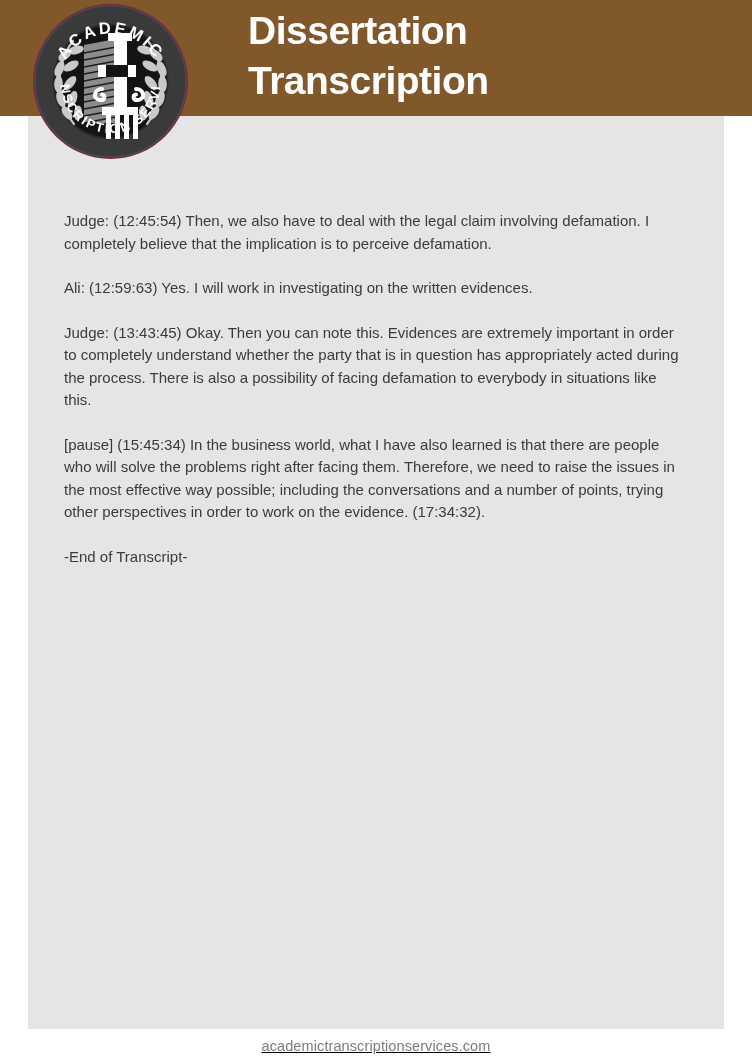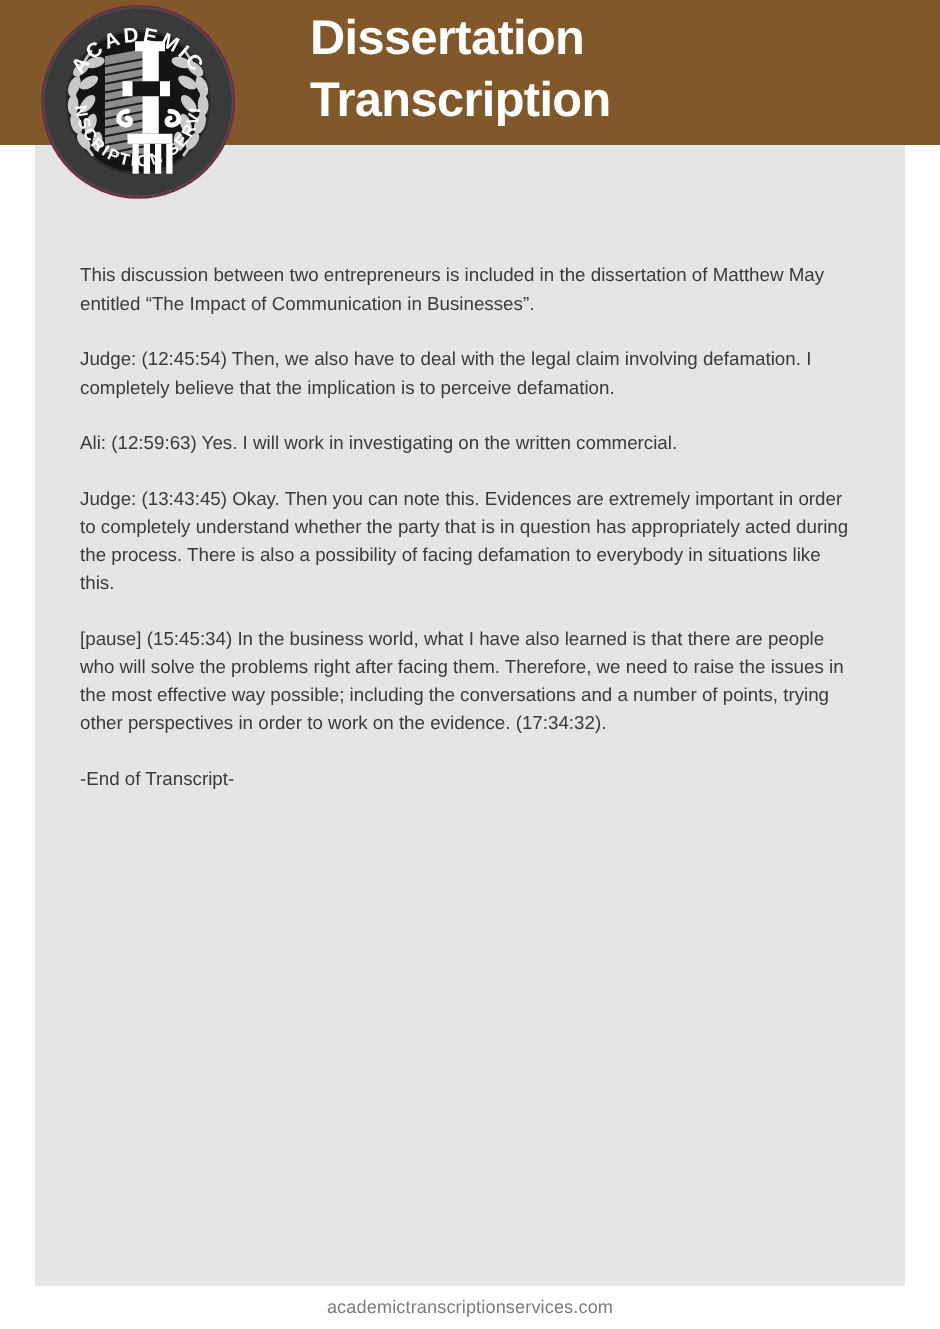--- a/index.html
+++ b/index.html
@@ -76,20 +76,21 @@
   .footer {
     position: absolute;
     left: 0;
     top: 1029px;
     width: 752px;
     height: 34px;
     background: #ffffff;
     display: flex;
     align-items: center;
     justify-content: center;
+    text-decoration: underline;
   }
   .footer-url {
     font-size: 14.5px;
     color: #7b7b7b;
     letter-spacing: 0.1px;
   }
 </style>
 </head>
 <body>
 
@@ -184,23 +185,22 @@
       <textPath href="#arcTop" startOffset="50%" text-anchor="middle">ACADEMIC</textPath>
     </text>
     <text font-family="'Liberation Sans', sans-serif" font-size="13" font-weight="bold" fill="#ffffff" letter-spacing="1.9">
       <textPath href="#arcBottom" startOffset="50%" text-anchor="middle">TRANSCRIPTION SERVICES</textPath>
     </text>
   </svg>
 </div>
 
 <div class="content-panel">
   <div class="transcript">
-    <p class="para">This discussion between two entrepreneurs is included in the dissertation of Matthew May entitled “The Impact of Communication in Businesses”.</p>
     <p class="para">Judge: (12:45:54) Then, we also have to deal with the legal claim involving defamation. I completely believe that the implication is to perceive defamation.</p>
-    <p class="para">Ali: (12:59:63) Yes. I will work in investigating on the written commercial.</p>
+    <p class="para">Ali: (12:59:63) Yes. I will work in investigating on the written evidences.</p>
     <p class="para">Judge: (13:43:45) Okay. Then you can note this. Evidences are extremely important in order to completely understand whether the party that is in question has appropriately acted during the process. There is also a possibility of facing defamation to everybody in situations like this.</p>
     <p class="para">[pause] (15:45:34) In the business world, what I have also learned is that there are people who will solve the problems right after facing them. Therefore, we need to raise the issues in the most effective way possible; including the conversations and a number of points, trying other perspectives in order to work on the evidence. (17:34:32).</p>
     <p class="para">-End of Transcript-</p>
   </div>
 </div>
 
 <div class="footer">
   <span class="footer-url">academictranscriptionservices.com</span>
 </div>
 

